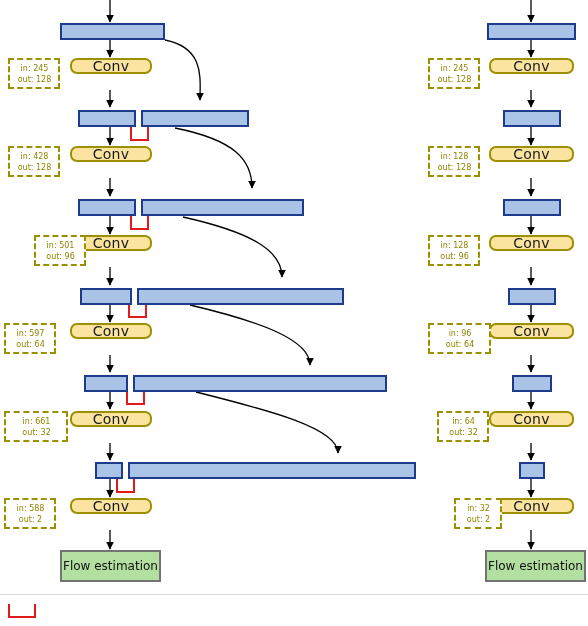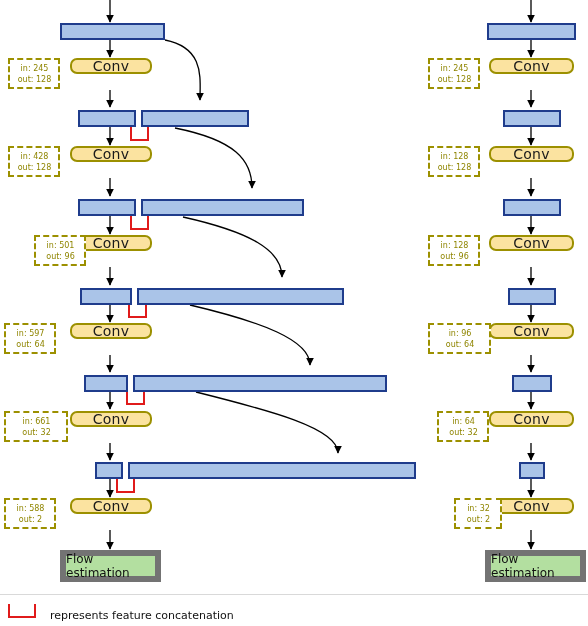--- a/index.html
+++ b/index.html
@@ -28,21 +28,21 @@
     box-sizing:border-box;
     height:16px;
     display:flex;align-items:center;justify-content:center;
     font-size:14px;
     color:#1a1a1a;
     letter-spacing:.2px;
   }
   .flowbox{
     position:absolute;
     background:#b3dfa0;
-    border:6px solid #737373;
+    border:2px solid #737373;
     box-sizing:border-box;
     height:32px;
     display:flex;align-items:center;justify-content:center;
     font-size:12px;
     color:#111;
   }
   .iolabel{
     position:absolute;
     border:2px dashed #9c9000;
     box-sizing:border-box;
@@ -261,15 +261,14 @@
   </div>
   <div class="iolabel" style="left:454px;top:498px;width:48px;">
     <span>in: 32</span>
     <span>out: 2</span>
   </div>
 
   <div class="hrule" style="left:0px;top:594px;width:588px;height:1px;"></div>
 
   <div class="legend-bracket" style="left:8px;top:604px;width:28px;height:14px;"></div>
 
-  <div class="legend-text" style="left:50px;top:609px;">represents feature concatenation</div>
 
 </div>
 
 </body></html>

